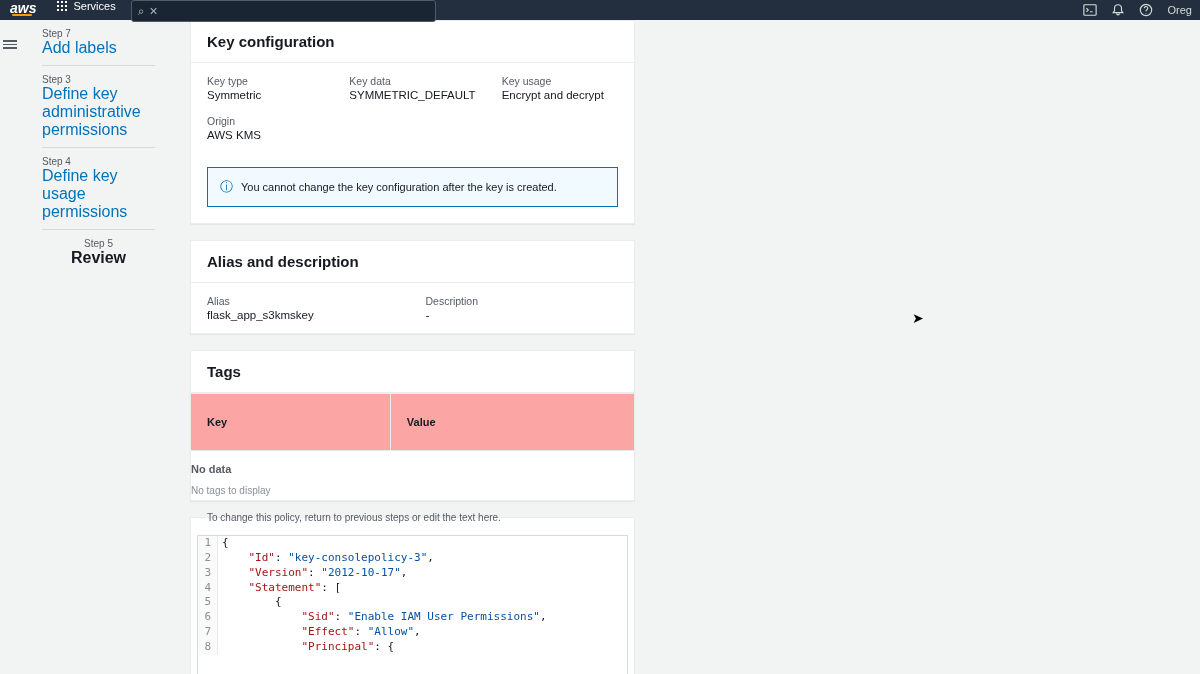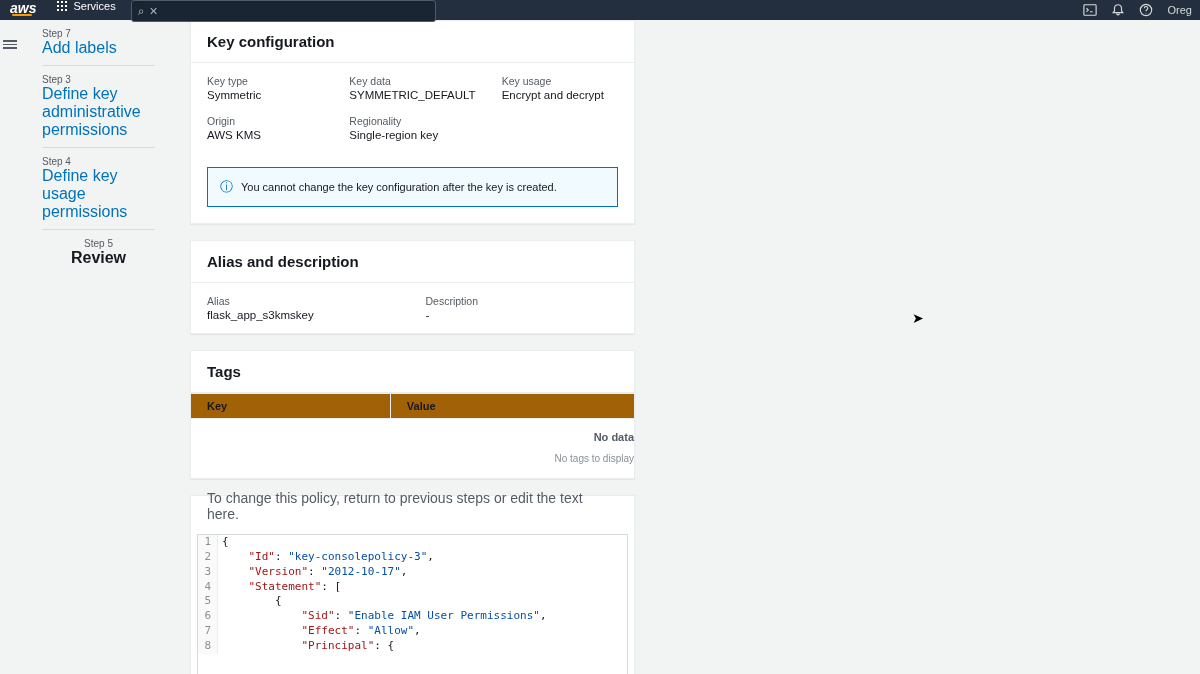--- a/index.html
+++ b/index.html
@@ -26,33 +26,33 @@
 .step { margin-bottom: 8px; padding-bottom: 8px; border-bottom: 1px solid #d5dbdb; }
 .step:last-child { border-bottom: none; text-align: center; }
 .step .label { color: #545b64; font-size: 10px; }
 .step .link { color: #0073bb; font-size: 16px; cursor: pointer; }
 .step .active { color: #16191f; font-weight: 700; font-size: 16px; }
 
 .main { flex: 0 0 auto; width: 445px; margin-left: 35px; padding-top: 0; }
 .card { background: #fff; border: 1px solid #eaeded; box-shadow: 0 1px 1px rgba(0,0,0,0.05); margin-bottom: 16px; }
 .card-header { padding: 12px 16px; font-size: 15px; font-weight: 700; border-bottom: 1px solid #eaeded; }
 .card-body { padding: 12px 16px; }
-.card-sub { font-size: 14px; color: #545b64; padding: 0 16px 12px; margin-top: -6px; }
+.card-sub { font-size: 10px; color: #545b64; padding: 0 16px 12px; margin-top: -6px; }
 
 .kv-grid { display: grid; grid-template-columns: 1fr 1fr 1fr; gap: 14px 26px; }
 .kv-label { font-size: 10.5px; color: #545b64; }
 .kv-value { font-size: 11.5px; color: #16191f; margin-top: 2px; }
 
 .info-box { display: flex; align-items: center; border: 1px solid #0073bb; background: #f1faff; padding: 10px 12px; margin: 14px 16px 16px; font-size: 11px; }
 .info-box .icon { color: #0073bb; margin-right: 8px; font-size: 13px; }
 
 .table { width: 100%; border-collapse: collapse; }
-.table th { text-align: left; font-size: 11px; font-weight: 700; padding: 6px 16px; border-bottom: 1px solid #eaeded; border-top: 1px solid #eaeded; background: #a16207; }
+.table th { text-align: left; font-size: 11px; font-weight: 700; padding: 22px 16px; border-bottom: 1px solid #eaeded; border-top: 1px solid #eaeded; background: #fca5a5; }
 .table th:first-child { border-right: 1px solid #eaeded; }
-.empty { text-align: right; padding: 12px 0 14px; }
+.empty { text-align: left; padding: 12px 0 4px; }
 .empty .t1 { font-size: 11px; color: #545b64; font-weight: 700; }
 .empty .t2 { font-size: 10px; color: #879196; margin-top: 10px; }
 
 .code-editor { position: relative; border: 1px solid #d5dbdb; margin: 0 6px 6px; font-family: Consolas, Monaco, monospace; font-size: 11px; background: #fff; height: 170px; overflow-y: scroll; }
 .code-editor .line { display: flex; white-space: pre; line-height: 1.35; }
 .code-editor .gutter { width: 20px; text-align: right; color: #879196; padding-right: 6px; user-select: none; background: #fafafa; border-right: 1px solid #eaeded; flex-shrink: 0; }
 .code-editor .code { padding-left: 4px; }
 .tok-key { color: #a31515; }
 .tok-str { color: #0451a5; }
 
@@ -135,24 +135,20 @@
             <div class="kv-label">Key data</div>
             <div class="kv-value">SYMMETRIC_DEFAULT</div>
           </div>
           <div>
             <div class="kv-label">Key usage</div>
             <div class="kv-value">Encrypt and decrypt</div>
           </div>
           <div>
             <div class="kv-label">Origin</div>
             <div class="kv-value">AWS KMS</div>
-          </div>
-          <div>
-            <div class="kv-label">Regionality</div>
-            <div class="kv-value">Single-region key</div>
           </div>
         </div>
       </div>
       <div class="info-box">
         <span class="icon">ⓘ</span>
         <span>You cannot change the key configuration after the key is created.</span>
       </div>
     </div>
 
     <div class="card">

